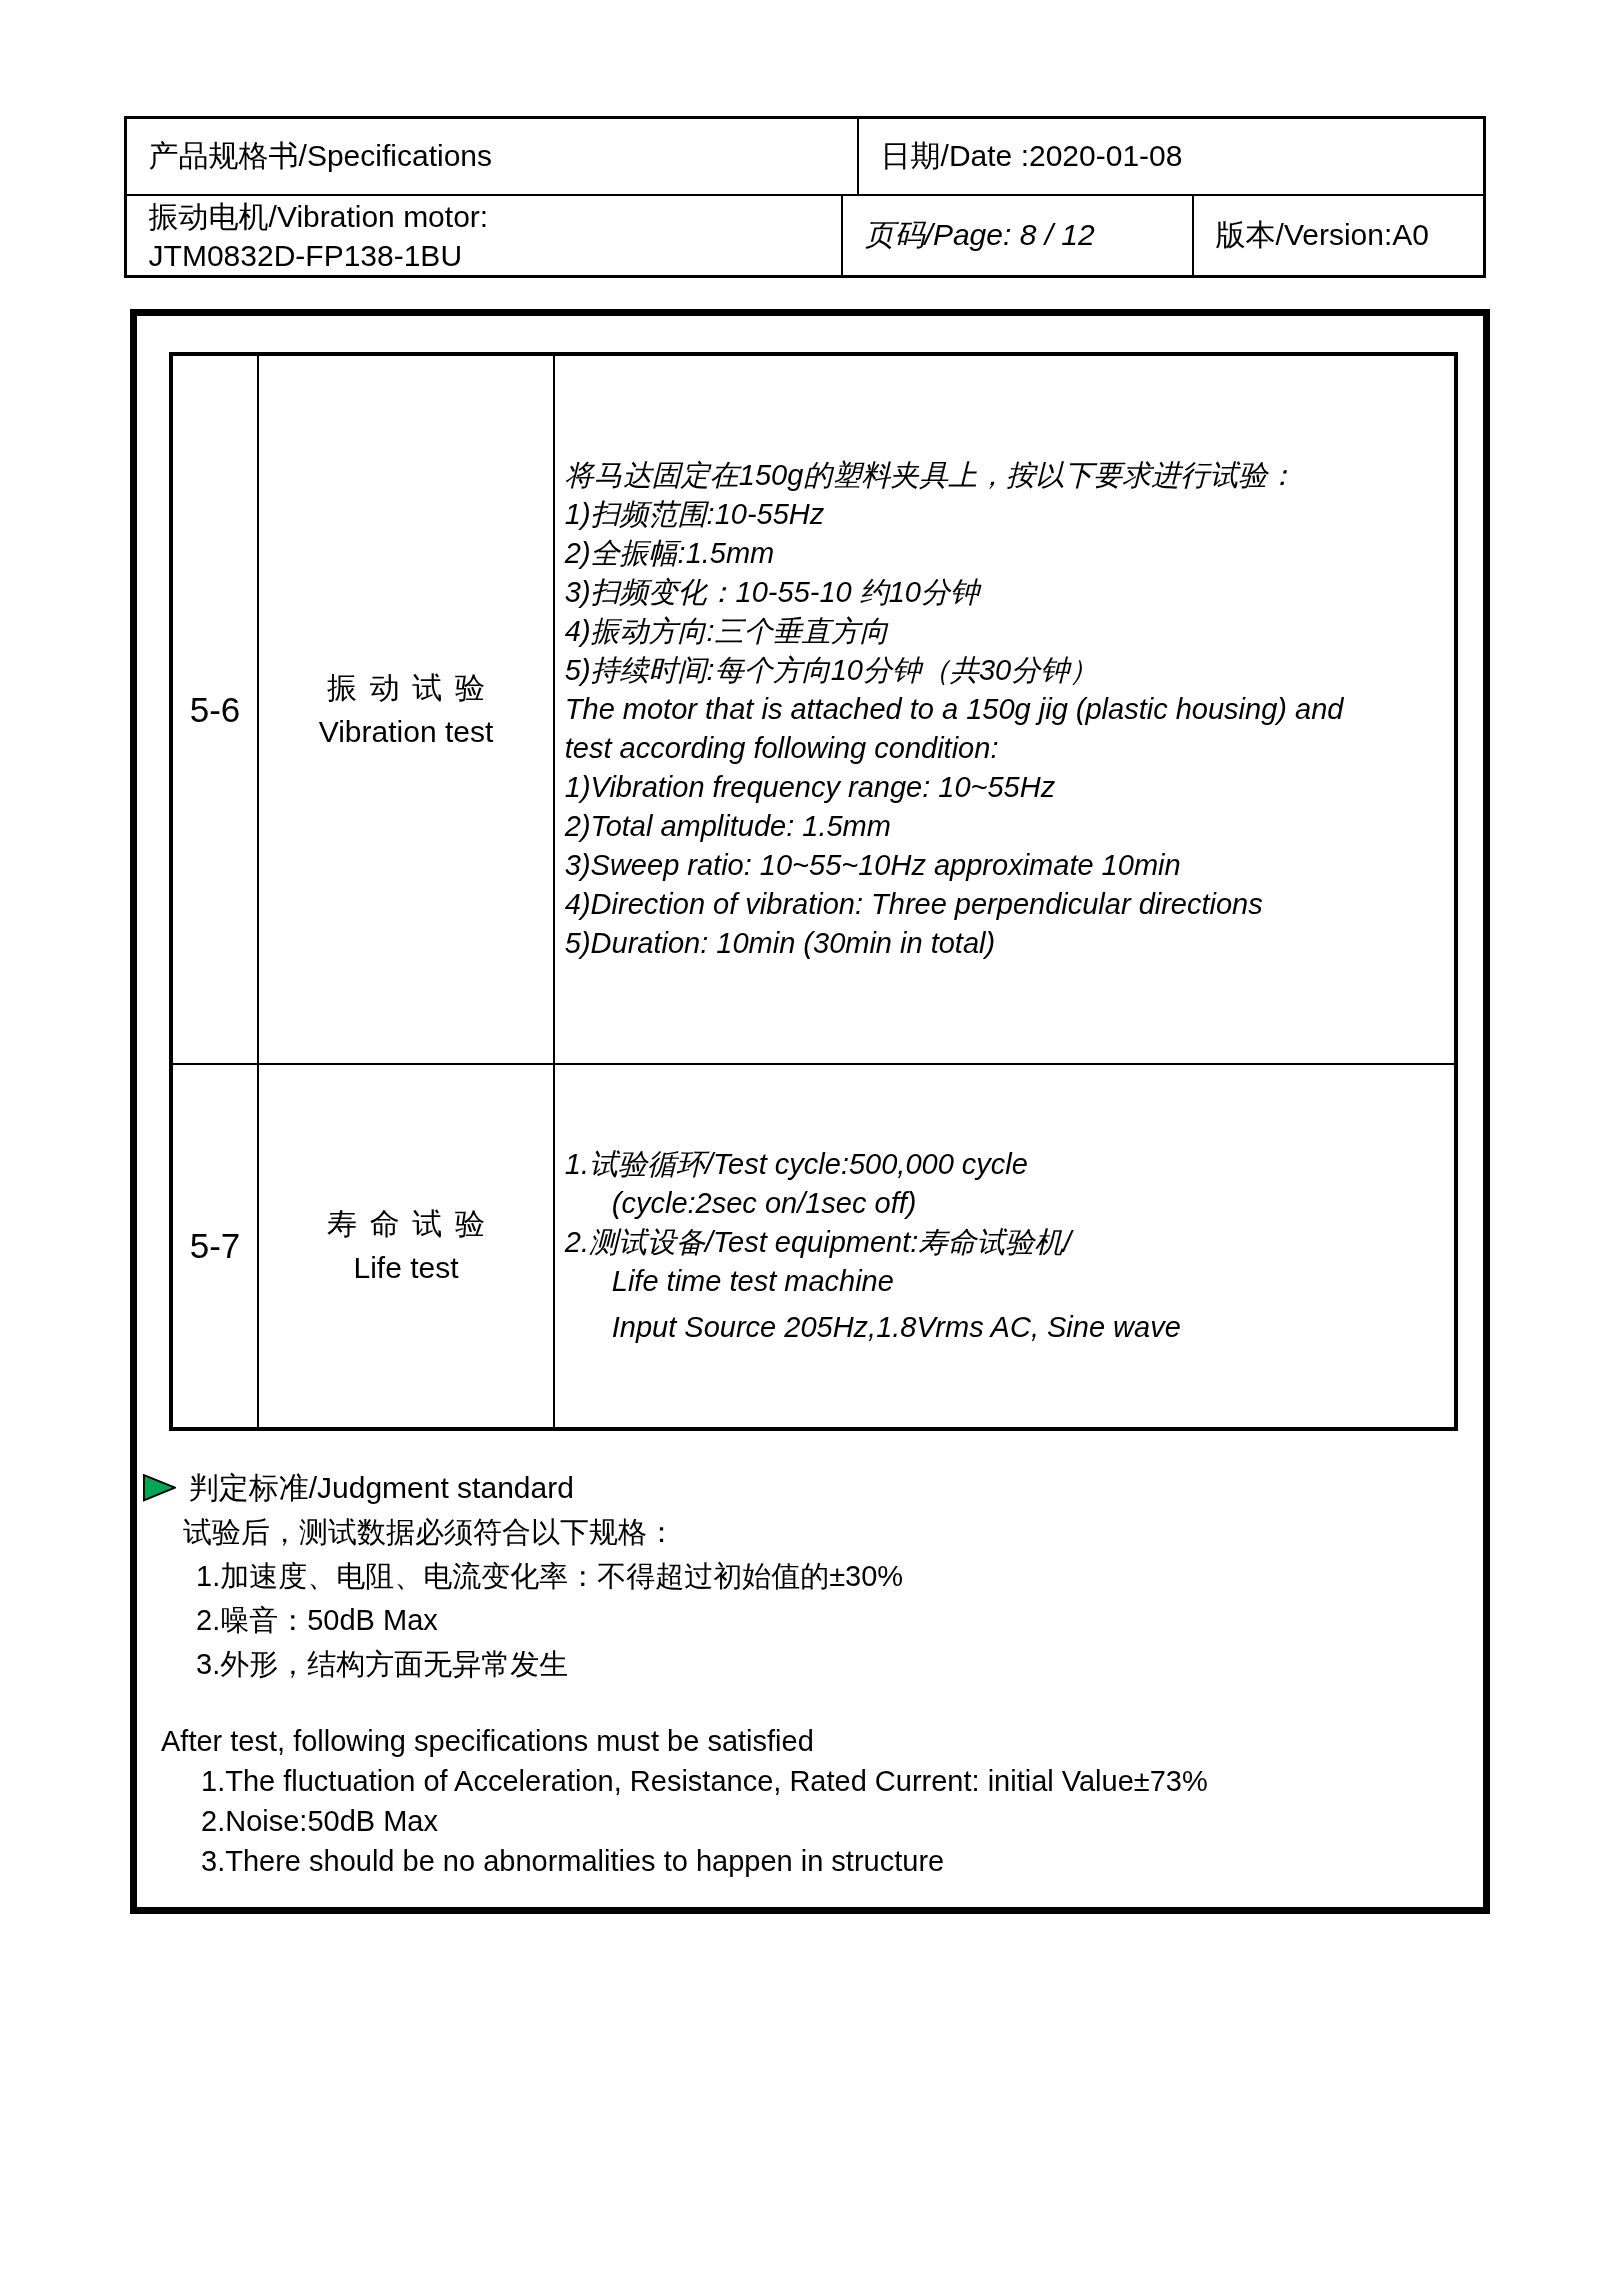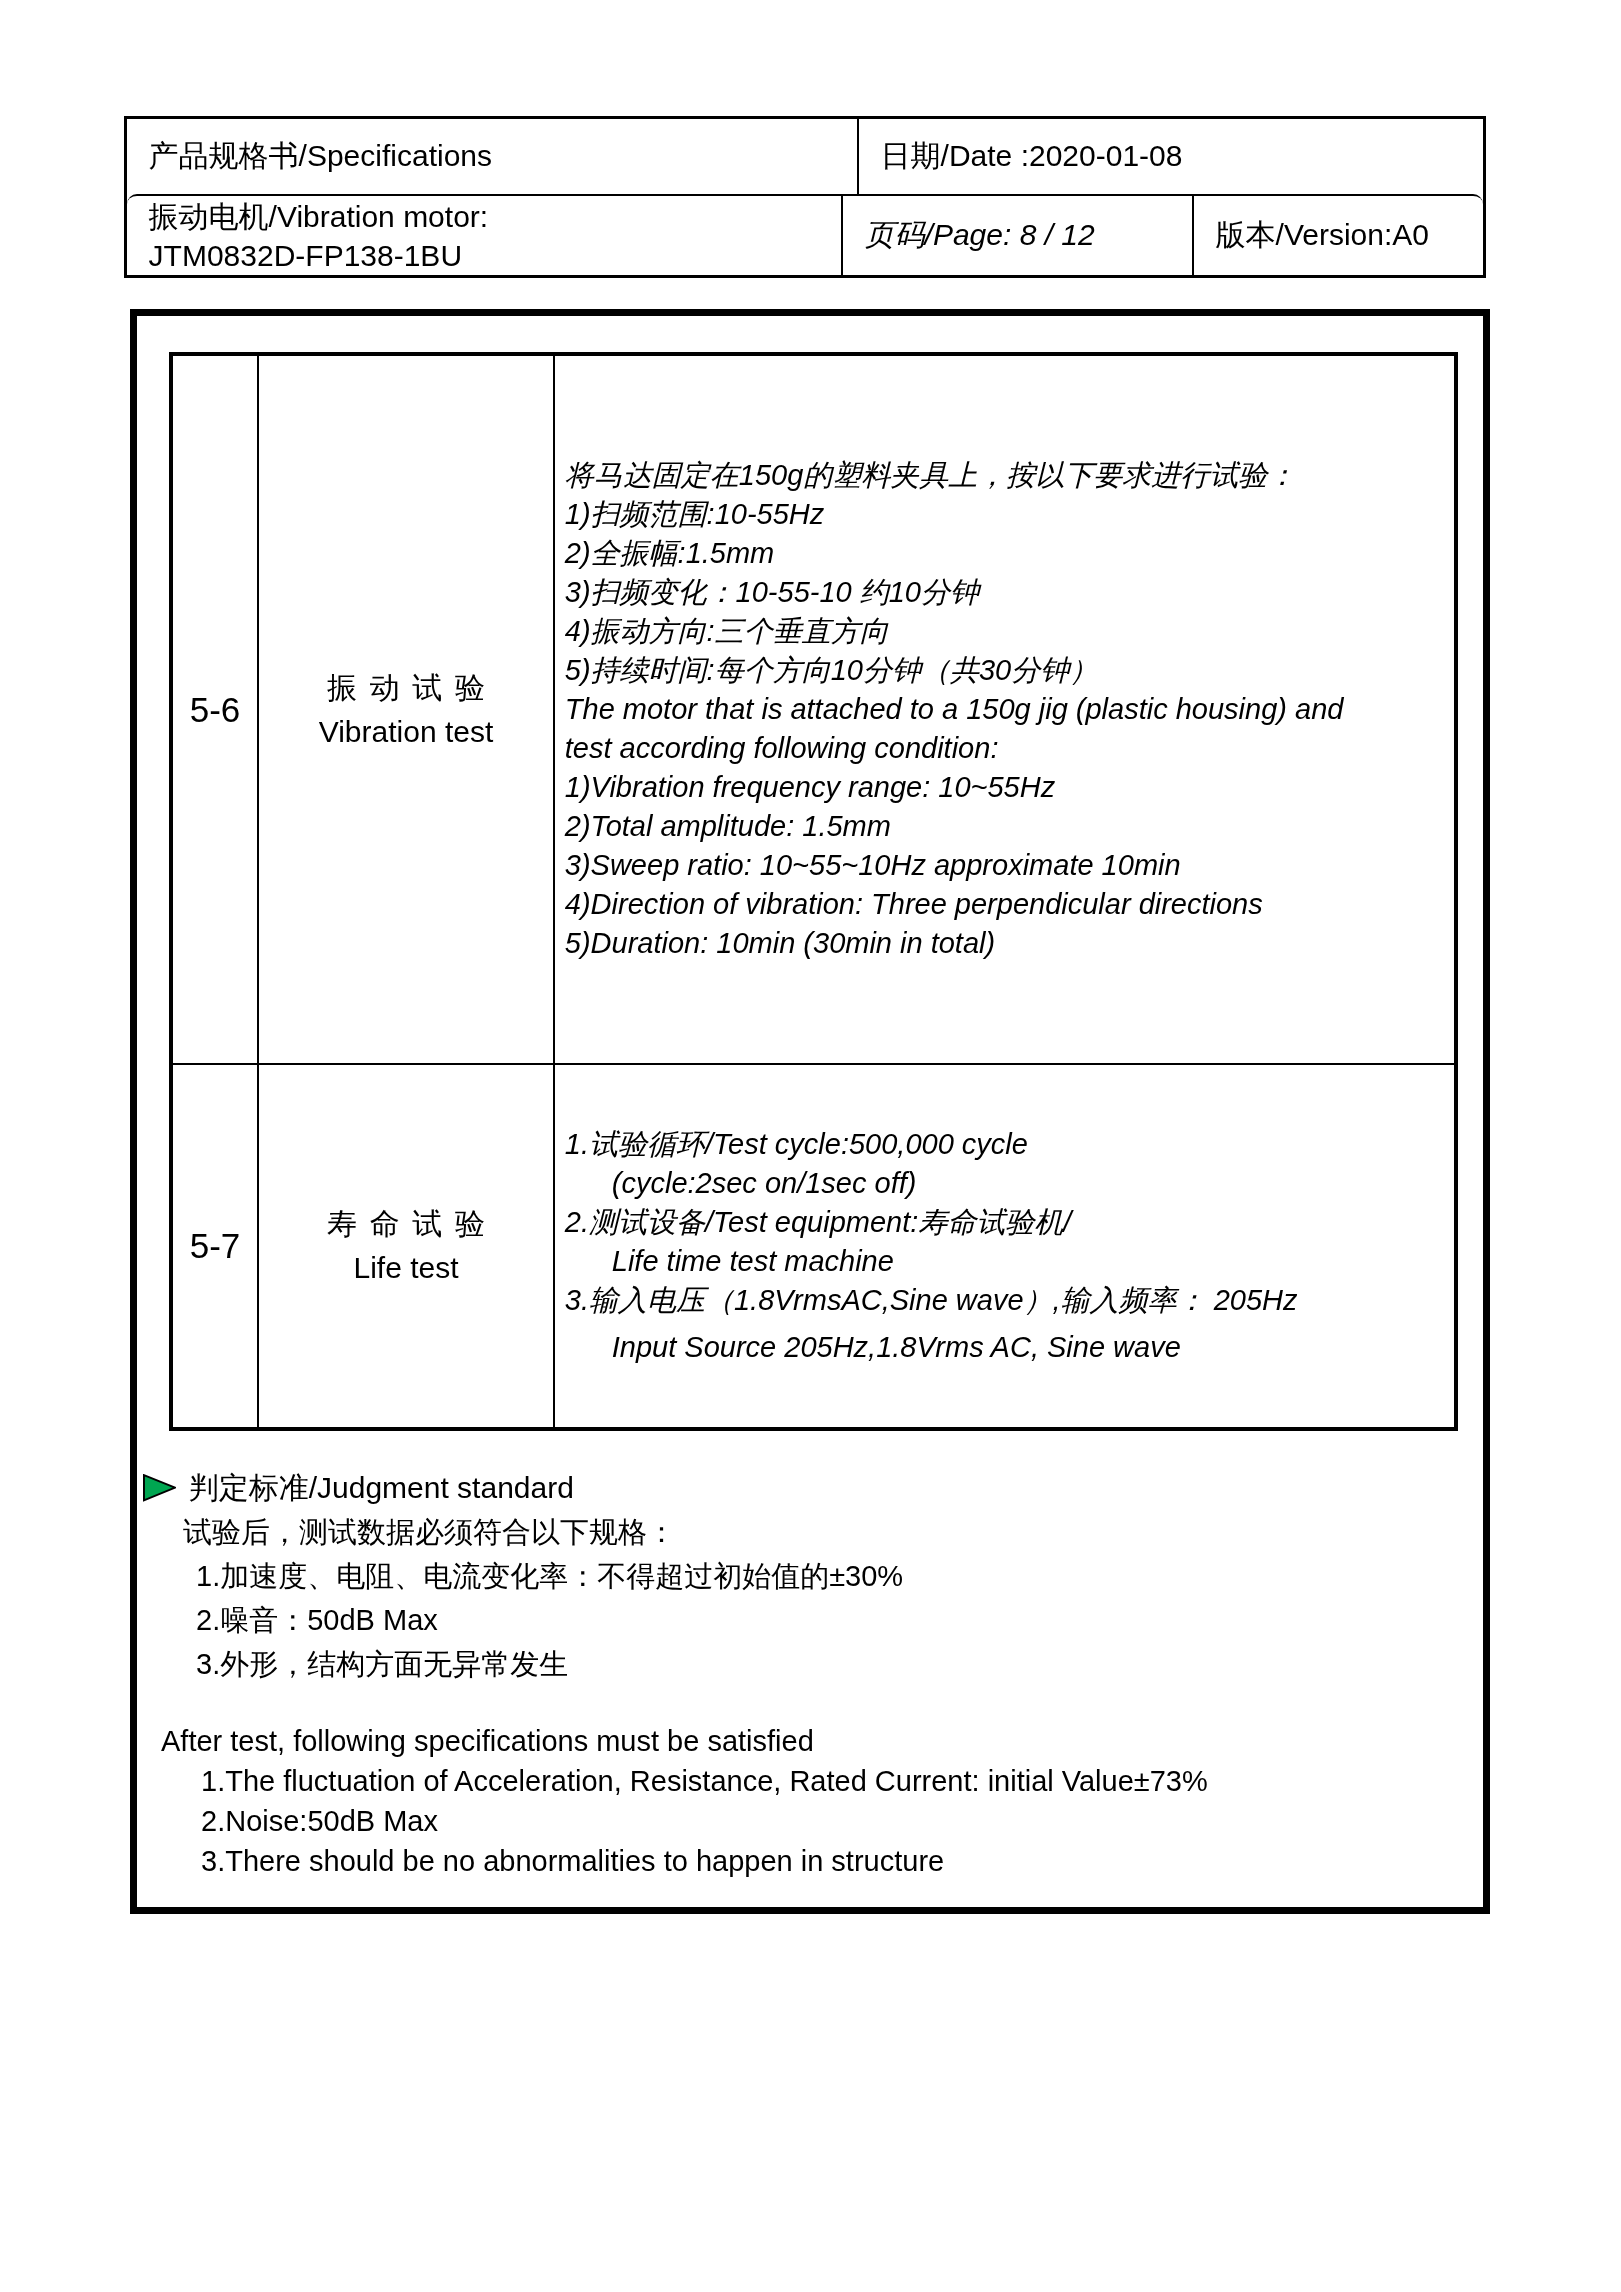--- a/index.html
+++ b/index.html
@@ -12,21 +12,21 @@
     overflow:hidden;
   }
   .line{white-space:nowrap;}
 
   
   .header-table{
     position:absolute;left:124px;top:116px;width:1362px;height:162px;
     border:3.9px solid #000;box-sizing:border-box;
     display:flex;flex-direction:column;font-size:30px;
   }
-  .h-row{display:flex;flex:1;min-height:0;border-radius:10px;}
+  .h-row{display:flex;flex:1;min-height:0;}
   .h-row-2{border-top:2.9px solid #000;flex:1.05;}
   .h-cell{
     display:flex;flex-direction:column;justify-content:center;
     padding-left:21.6px;box-sizing:border-box;overflow:hidden;
   }
   .hc-title{width:714px;}
   .hc-date{flex:1;border-left:2.9px solid #000;margin-left:16px;}
   .hc-product{width:714px;line-height:39px;}
   .hc-page{width:351px;border-left:2.9px solid #000;font-style:italic;}
   .hc-version{flex:1;border-left:2.9px solid #000;}
@@ -137,21 +137,20 @@
     </div>
     <div class="st-cell cell-name b-left b-top">
       <span class="name-zh">寿命试验</span>
       <span class="name-en">Life test</span>
     </div>
     <div class="st-cell cell-content b-left b-top">
       <div class="line">1.试验循环/Test cycle:500,000 cycle</div>
       <div class="line indent">(cycle:2sec on/1sec off)</div>
       <div class="line">2.测试设备/Test equipment:寿命试验机/</div>
       <div class="line indent">Life time test machine</div>
-      <div class="line">3.输入电压（1.8VrmsAC,Sine wave）,输入频率： 205Hz</div>
       <div class="line indent gap-top">Input Source 205Hz,1.8Vrms AC, Sine wave</div>
     </div>
 
   </div>
 
   <div class="judgment">
     <div class="j-title-row">
       <svg class="j-arrow" width="33" height="27.4" viewBox="0 0 34 28">
         <polygon points="1,1 33,14 1,27" stroke="#000000" stroke-width="2" fill="#00A651"></polygon>
       </svg>

